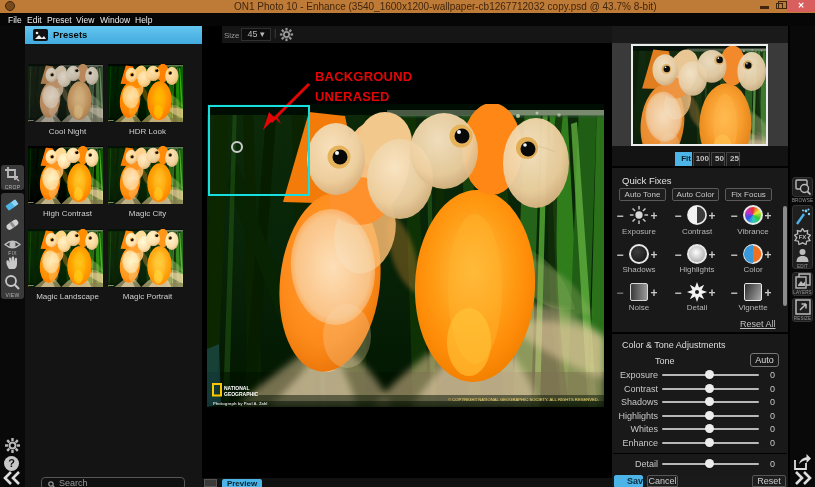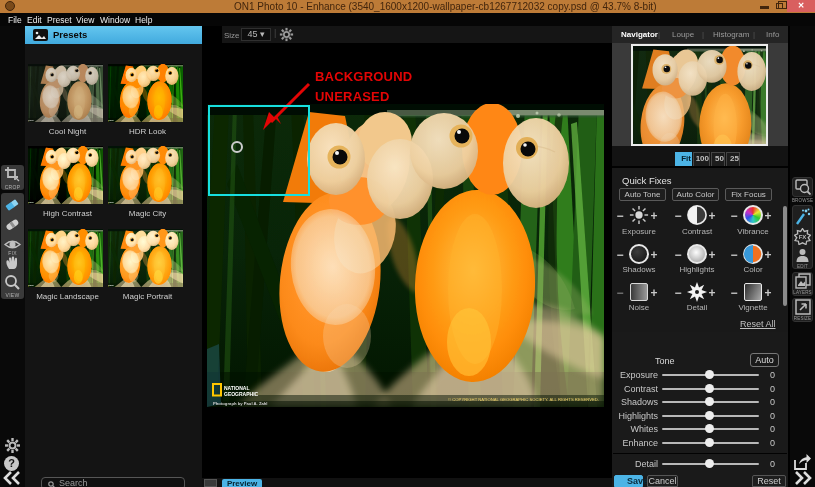--- a/index.html
+++ b/index.html
@@ -330,29 +330,20 @@
   <path d="M54 2 L16 40" stroke="#e30505" stroke-width="3" fill="none"></path>
   <path d="M22 34 L8 48 L14 30 L26 42 Z" fill="#e30505"></path>
 </svg>
 <div class="abs" id="cyanrect"></div>
 <div class="abs" id="brushcircle"></div>
 <div class="abs" id="canvbottom"></div>
 <div class="abs" id="pvicon"></div>
 <div class="abs" id="pvbtn">Preview</div>
 
 <div class="abs" id="rightpanel"></div>
-<div class="abs" id="tabs">
-  <span style="left:9px;color:#fff;font-weight:bold">Navigator</span>
-  <span style="left:46px;color:#555">|</span>
-  <span style="left:60px">Loupe</span>
-  <span style="left:90px;color:#555">|</span>
-  <span style="left:101px">Histogram</span>
-  <span style="left:141px;color:#555">|</span>
-  <span style="left:154px">Info</span>
-</div>
 <div class="abs" id="navsec"></div>
 <div class="abs" id="navimg"><svg width="133" height="98" viewBox="55 0 307 226" preserveAspectRatio="none">
         <use href="#fishg"></use>
       </svg></div>
 <div class="abs" id="fitbar"></div>
 <div class="abs fitbtn" style="left:675px;width:17px;background:#4cb4e6;border-color:#4cb4e6;color:#06222e">Fit</div>
 <div class="abs fitbtn" style="left:693px;width:17px;">100</div>
 <div class="abs fitbtn" style="left:711px;width:14px;">50</div>
 <div class="abs fitbtn" style="left:726px;width:14px;">25</div>
 
@@ -420,20 +411,23 @@
     <circle cx="12" cy="12" r="2.2" fill="#1a1a1a"></circle>
   </svg>
   <div class="abs" style="left:744px;top:283px;width:18px;height:18px;border:1.5px solid #e8e8e8;border-radius:2px;background:linear-gradient(115deg,#2e2e2e,#aaaaaa);"></div>
   <div class="qlab" style="left:609px;top:303px;">Noise</div>
   <div class="qlab" style="left:667px;top:303px;">Detail</div>
   <div class="qlab" style="left:723px;top:303px;">Vignette</div>
 </div>
 <div class="abs" style="left:740px;top:319px;font-size:9px;color:#c0c0c0;text-decoration:underline;">Reset All</div>
 <div class="abs" id="scrollbar"></div>
 
+<div class="abs" id="ct">
+      <span id="cthead">Color &amp; Tone Adjustments</span>
+    </div>
 <div class="abs" style="left:655px;top:356px;font-size:9px;color:#d8d8d8;">Tone</div>
 <div class="abs" style="left:750px;top:353px;width:29px;height:14px;border:1px solid #777;border-radius:3px;color:#ddd;font-size:9px;text-align:center;line-height:13px;">Auto</div>
 <div class="abs" id="sliders">
   <div class="slbl" style="left:606px;top:370px;">Exposure</div>
       <div class="strack" style="top:374px;"></div>
       <div class="sknob" style="top:370px;"></div>
       <div class="sval" style="top:370px;">0</div>
   <div class="slbl" style="left:606px;top:384px;">Contrast</div>
       <div class="strack" style="top:388px;"></div>
       <div class="sknob" style="top:384px;"></div>

